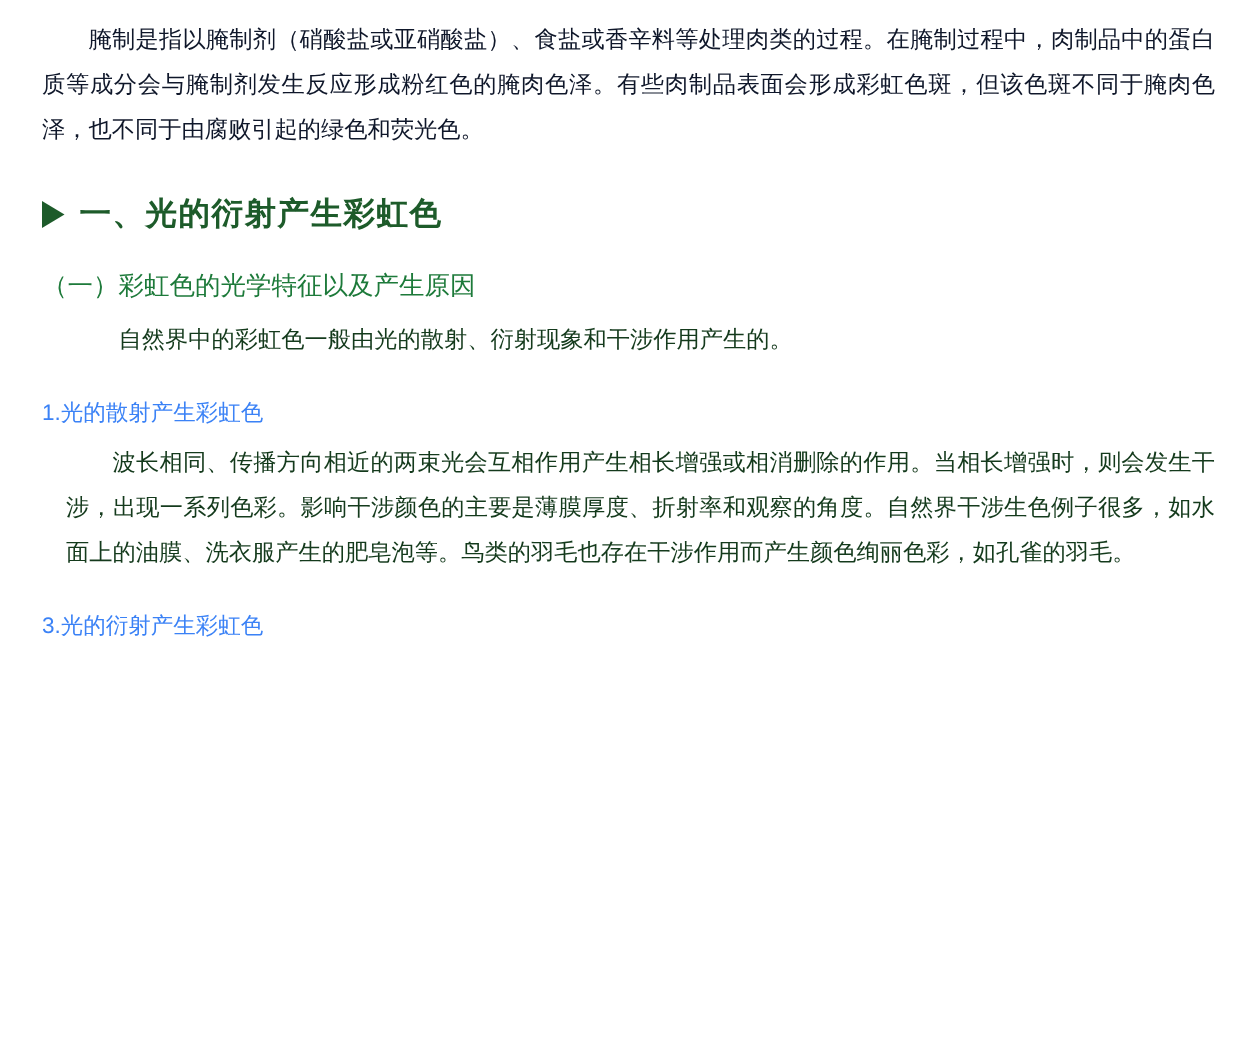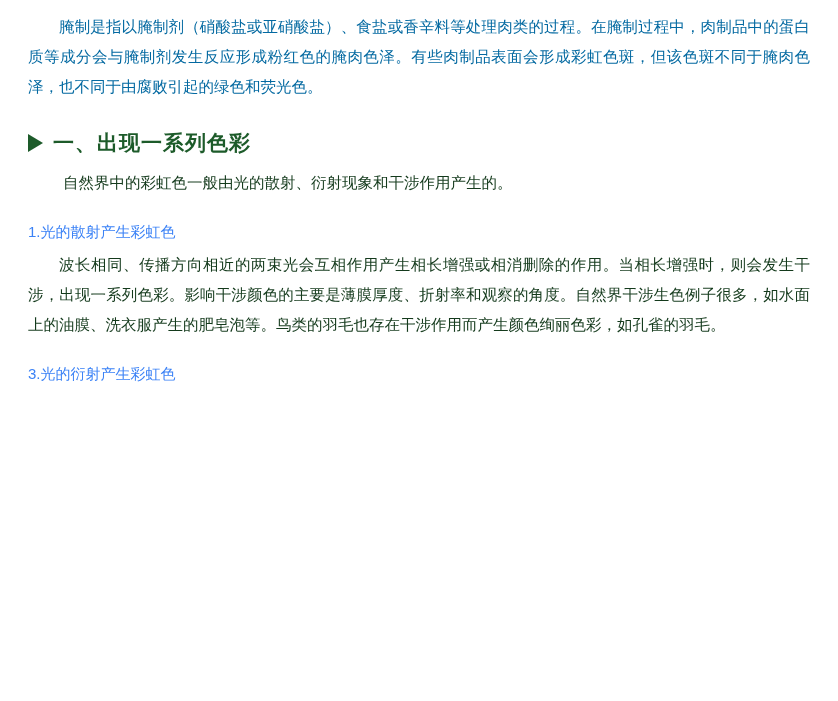--- a/index.html
+++ b/index.html
@@ -15,25 +15,26 @@
     -webkit-font-smoothing: antialiased;
   }
   .page {
     width: 838px;
     box-sizing: border-box;
     padding: 12px 28px 10px 28px;
   }
   .intro {
     font-size: 15.5px;
     line-height: 30px;
-    color: #0369a1;
+    color: #0f172a;
     text-align: justify;
     text-justify: inter-ideograph;
     margin: 0 0 6px 0;
     text-indent: 2em;
+    font-family: Liberation Mono, monospace;
   }
   .h1 {
     display: flex;
     align-items: center;
     gap: 10px;
     margin: 26px 0 10px 0;
   }
   .h1 .tri {
     width: 0;
     height: 0;
@@ -62,42 +63,43 @@
     margin: 20px 0 4px 0;
     line-height: 28px;
     font-weight: normal;
   }
   .para {
     font-size: 15.5px;
     line-height: 30px;
     color: #143a1c;
     text-align: justify;
     text-justify: inter-ideograph;
-    margin: 0 0 2px 0;
+    margin: 0 0 2px 16px;
     text-indent: 2em;
   }
   .para.sub {
     padding-left: 4px;
   }
   .last {
     margin-bottom: 0;
   }
 </style>
 </head>
 <body>
 
 <div class="page">
 
   <p class="intro">腌制是指以腌制剂（硝酸盐或亚硝酸盐）、食盐或香辛料等处理肉类的过程。在腌制过程中，肉制品中的蛋白质等成分会与腌制剂发生反应形成粉红色的腌肉色泽。有些肉制品表面会形成彩虹色斑，但该色斑不同于腌肉色泽，也不同于由腐败引起的绿色和荧光色。</p>
 
   <div class="h1">
     <span class="tri"></span>
-    <span class="h1-text">一、出现一系列色彩</span>
+    <span class="h1-text">一、光的衍射产生彩虹色</span>
   </div>
 
+  <h2 class="h2">（一）彩虹色的光学特征以及产生原因</h2>
 
   <p class="para sub">自然界中的彩虹色一般由光的散射、衍射现象和干涉作用产生的。</p>
 
   <h3 class="h3">1.光的散射产生彩虹色</h3>
 
   <p class="para">波长相同、传播方向相近的两束光会互相作用产生相长增强或相消删除的作用。当相长增强时，则会发生干涉，出现一系列色彩。影响干涉颜色的主要是薄膜厚度、折射率和观察的角度。自然界干涉生色例子很多，如水面上的油膜、洗衣服产生的肥皂泡等。鸟类的羽毛也存在干涉作用而产生颜色绚丽色彩，如孔雀的羽毛。</p>
 
   <h3 class="h3 last">3.光的衍射产生彩虹色</h3>
 
 </div>

